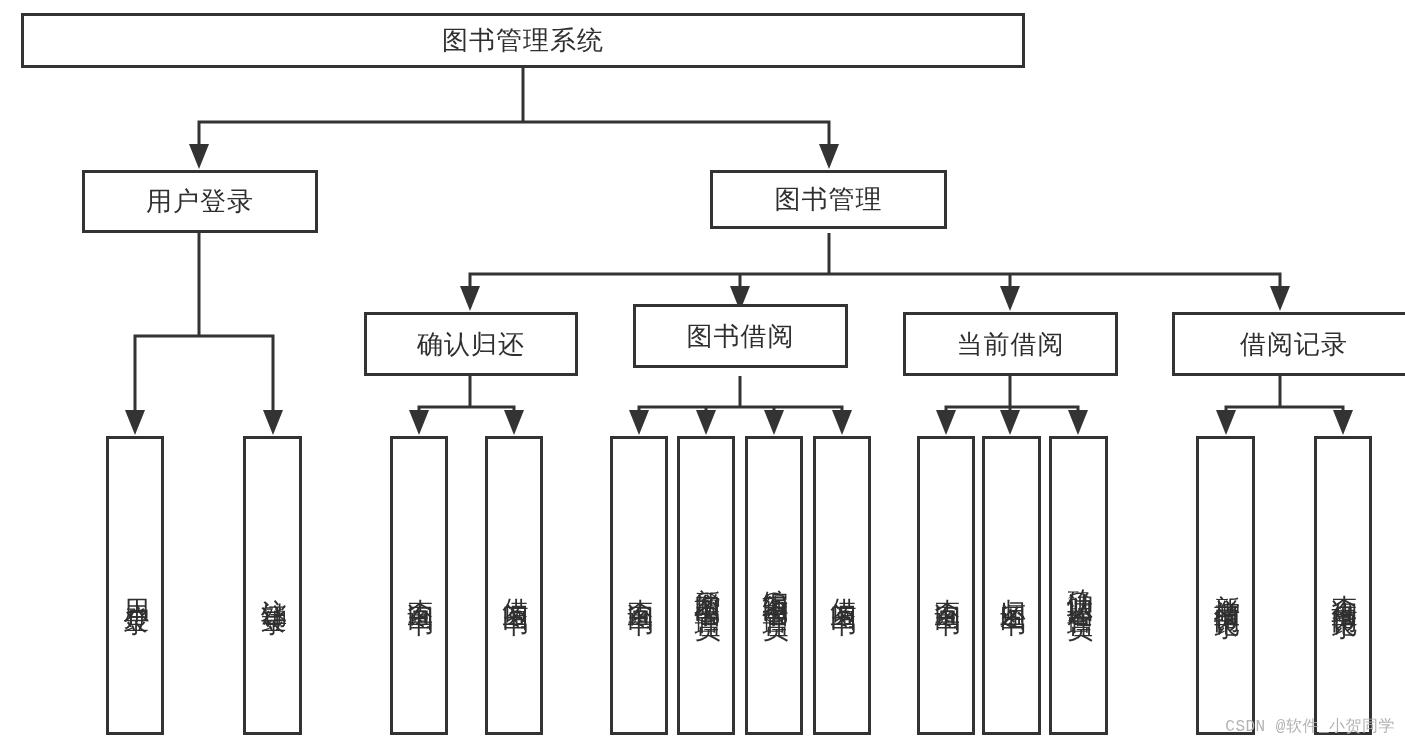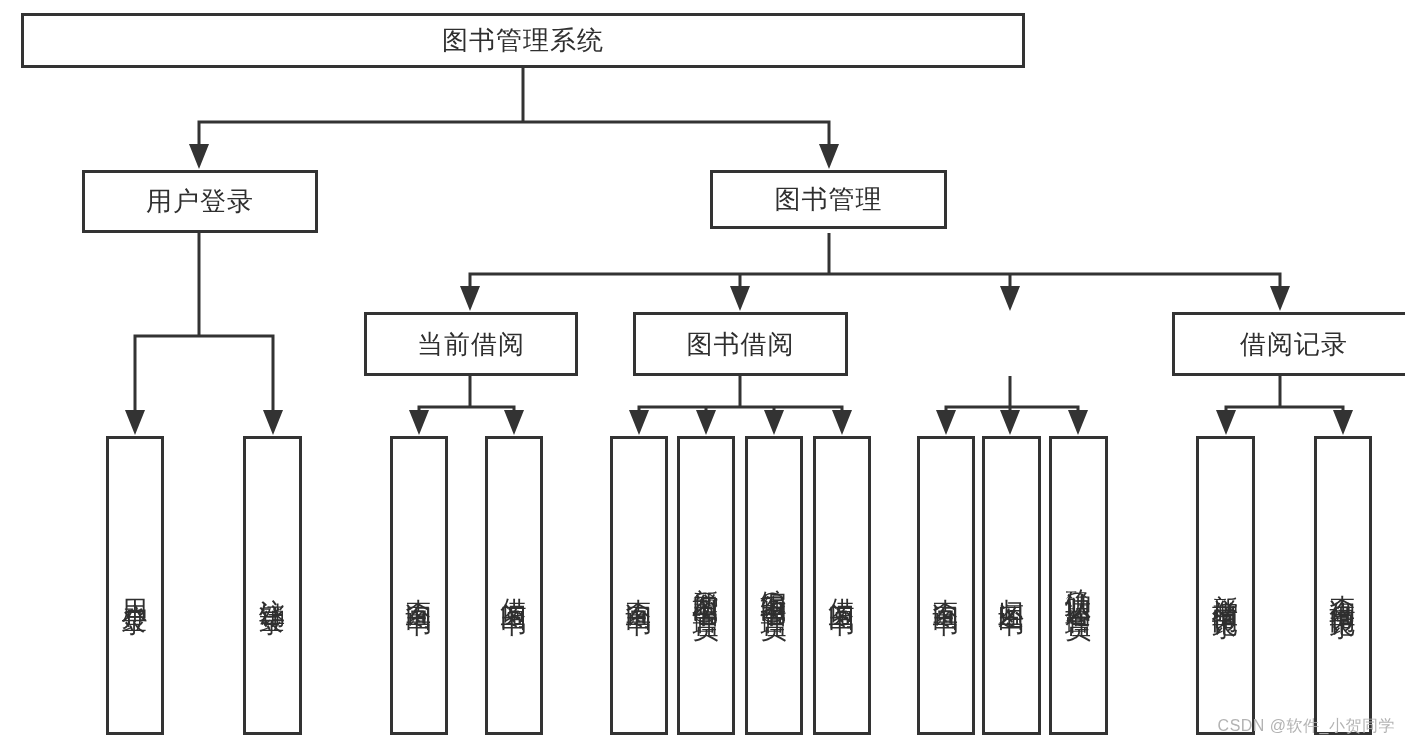--- a/index.html
+++ b/index.html
@@ -2,21 +2,21 @@
 <html><head>
 <meta charset="utf-8">
 <style>
   * { margin: 0; padding: 0; box-sizing: border-box; }
   html, body { background: #ffffff; }
   .stage {
     position: relative;
     width: 1405px;
     height: 747px;
     background: #ffffff;
-    font-family: Liberation Sans, sans-serif;
+    font-family: Liberation Mono, monospace;
     overflow: hidden;
   }
   svg.connectors { position: absolute; left: 0; top: 0; z-index: 1; }
   .node {
     position: absolute;
     border: 3px solid #333333;
     background: #ffffff;
     display: flex;
     align-items: center;
     justify-content: center;
@@ -104,24 +104,27 @@
   </div>
 
   <div class="node hnode" style="left:82px; top:170px; width:236px; height:63px">
     <span class="lbl">用户登录</span>
   </div>
   <div class="node hnode" style="left:710px; top:170px; width:237px; height:59px">
     <span class="lbl">图书管理</span>
   </div>
 
   <div class="node hnode" style="left:364px; top:312px; width:214px; height:64px">
+    <span class="lbl">确认归还</span>
+  </div>
+  <div class="node hnode" style="left:633px; top:304px; width:215px; height:64px">
+    <span class="lbl">图书借阅</span>
+  </div>
+  <div class="node hnode" style="left:903px; top:312px; width:215px; height:64px">
     <span class="lbl">当前借阅</span>
-  </div>
-  <div class="node hnode" style="left:633px; top:312px; width:215px; height:64px">
-    <span class="lbl">图书借阅</span>
   </div>
   <div class="node hnode" style="left:1172px; top:312px; width:244px; height:64px">
     <span class="lbl">借阅记录</span>
   </div>
 
   <div class="node vnode" style="left:106px; top:436px; width:58px; height:299px">
     <span class="lbl">用户登录</span>
   </div>
   <div class="node vnode" style="left:243px; top:436px; width:59px; height:299px">
     <span class="lbl">注销登录</span>

